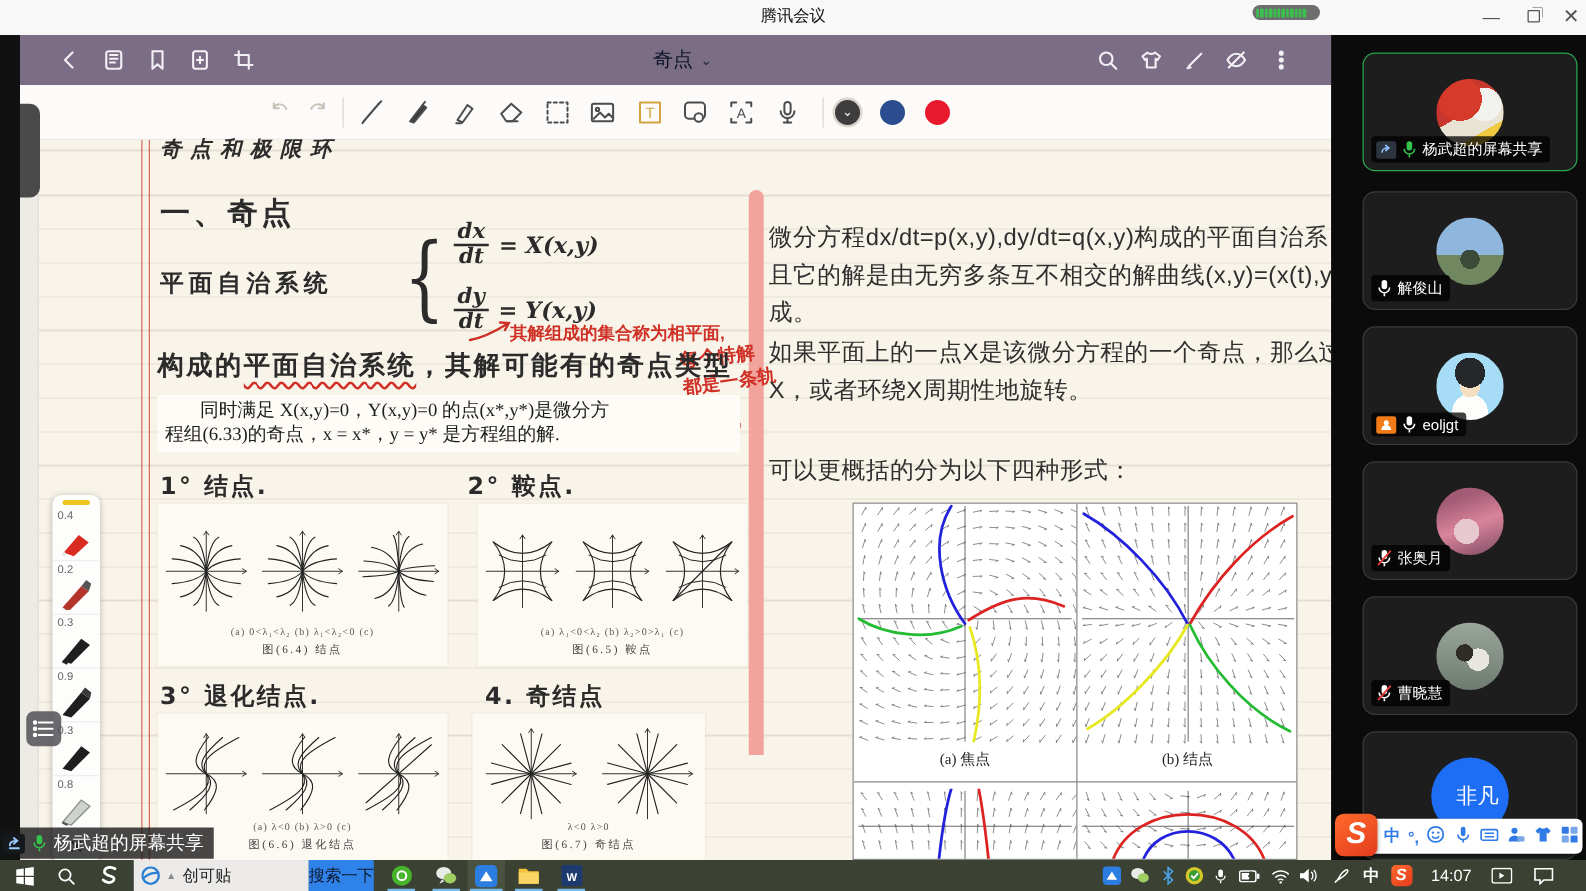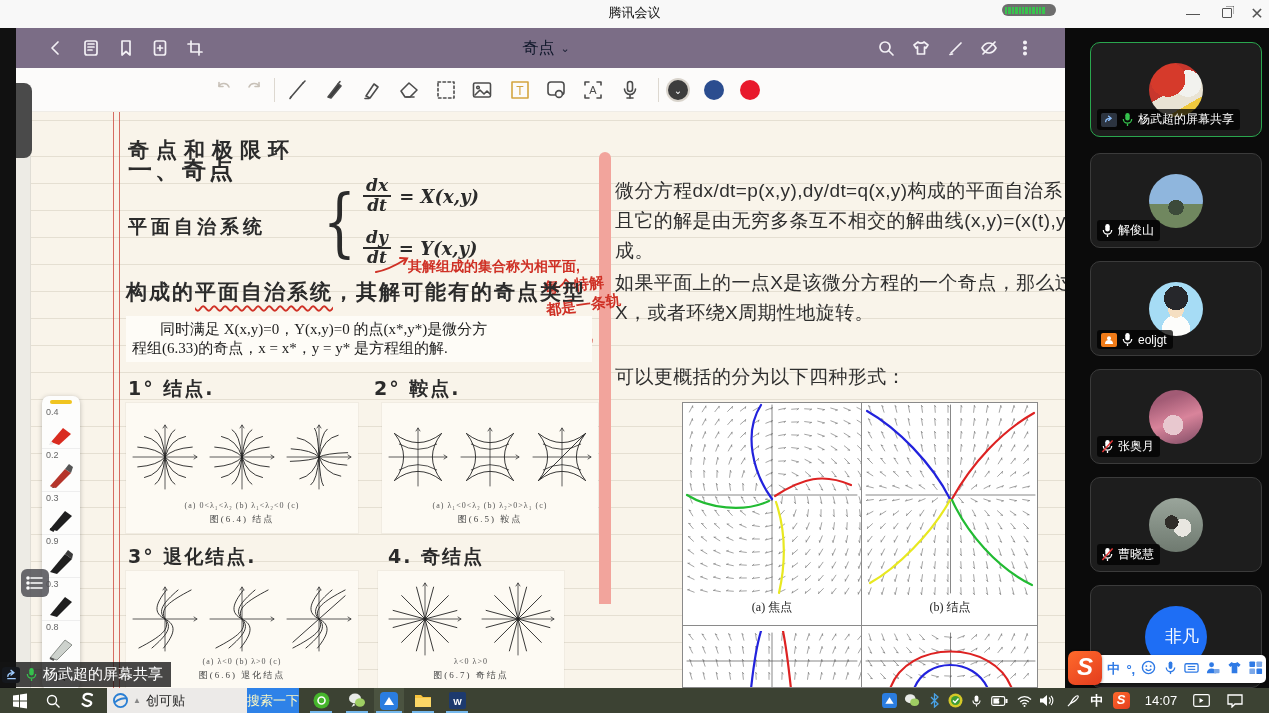--- a/index.html
+++ b/index.html
@@ -40,21 +40,21 @@
     background-image:repeating-linear-gradient(to bottom, transparent 0 26px, #e5dfd2 26px 27px);
     background-position:0 18px; }
   #page-edge { left:0; top:84px; width:15px; height:576px; background:#edebe5; border-right:1px solid #e0ddd5; }
   #red-margin { left:97px; top:84px; width:7px; height:576px;
     border-left:1.5px solid rgba(208,84,74,.85); border-right:1.5px solid rgba(208,84,74,.85); }
   #pink-strip { left:583px; top:124px; width:12px; height:452px; background:#f2a49c; border-radius:7px 7px 0 0; }
   #drawer-tab { left:-4px; top:55px; width:20px; height:75px; background:#4a4a4a; border-radius:0 8px 8px 0; }
 
   
   .hand { font-family:"DejaVu Sans", sans-serif; color:#2b2b2b; font-weight:600; }
-  #nc-heading { left:112px; top:108px; font-size:21px; letter-spacing:7px; }
+  #nc-heading { left:112px; top:80px; font-size:17px; letter-spacing:7px;font-style:italic; }
   #nc-sub { left:112px; top:126px; font-size:24px; letter-spacing:3px; }
   #nc-consider { left:112px; top:186px; font-size:19px; letter-spacing:4px; }
   #eq-block { left:300px; top:142px; display:flex; align-items:center; color:#2b2b2b; }
   #eq-brace { font-size:74px; font-weight:200; transform:scaleX(.7); font-family:"DejaVu Serif", serif; }
   .frac-row { display:flex; align-items:center; gap:8px; height:52px; }
   .frac { display:inline-flex; flex-direction:column; align-items:center; font-family:"DejaVu Serif", serif; font-style:italic; font-size:17px; font-weight:600; line-height:1.05; }
   .frac .num { border-bottom:2px solid #2b2b2b; padding:0 3px; }
   .rhs { font-family:"DejaVu Serif", serif; font-style:italic; font-size:18px; font-weight:600; }
   .red-note { color:#cf3126; font-weight:600; }
   #rn1 { left:392px; top:230px; font-size:14px; }
@@ -132,21 +132,21 @@
   #sogou .slogo { position:absolute; left:0; top:0; width:34px; height:34px; background:linear-gradient(145deg,#ff6a2b,#e33c1e); border-radius:7px; color:#fff; font-size:24px; font-weight:700; text-align:center; line-height:32px; font-style:italic; box-shadow:0 1px 3px rgba(0,0,0,.4); }
   .sg-ic { color:#2f7ae5; font-size:13px; font-weight:700; }
   .sg-ic svg { width:15px; height:15px; fill:#2f7ae5; }
 
   
   #taskbar { left:0; top:688px; width:1269px; height:25px; background:#3c4233; display:block; }
   .tk { position:absolute; top:0; height:25px; display:flex; align-items:center; justify-content:center; }
   .tk svg { display:block; }
   #tk-searchbox { left:107px; width:140px; background:#eceae8; gap:5px; padding:0 6px; justify-content:flex-start; }
   #tk-searchbox .txt { font-size:13px; color:#222; }
-  #tk-searchbtn { left:247px; width:52px; background:#2e82e8; color:#fef9c3; font-size:13px;text-align:center; }
+  #tk-searchbtn { left:247px; width:52px; background:#2e82e8; color:#0f172a; font-size:13px;text-align:center; }
   .run-bar { position:absolute; top:23px; height:2px; background:#76b9ed; }
   #tray-time { color:#fff; font-size:13px; }
   .tray-cn { color:#fff; font-size:13px; font-weight:700; }
   #tray-sogou { width:17px; height:17px; background:linear-gradient(145deg,#ff6a2b,#e33c1e); border-radius:4px; color:#fff; font-size:13px; font-weight:700; font-style:italic; text-align:center; line-height:16px; }
 </style>
 </head>
 <body>
 
 <div id="screen">
 

